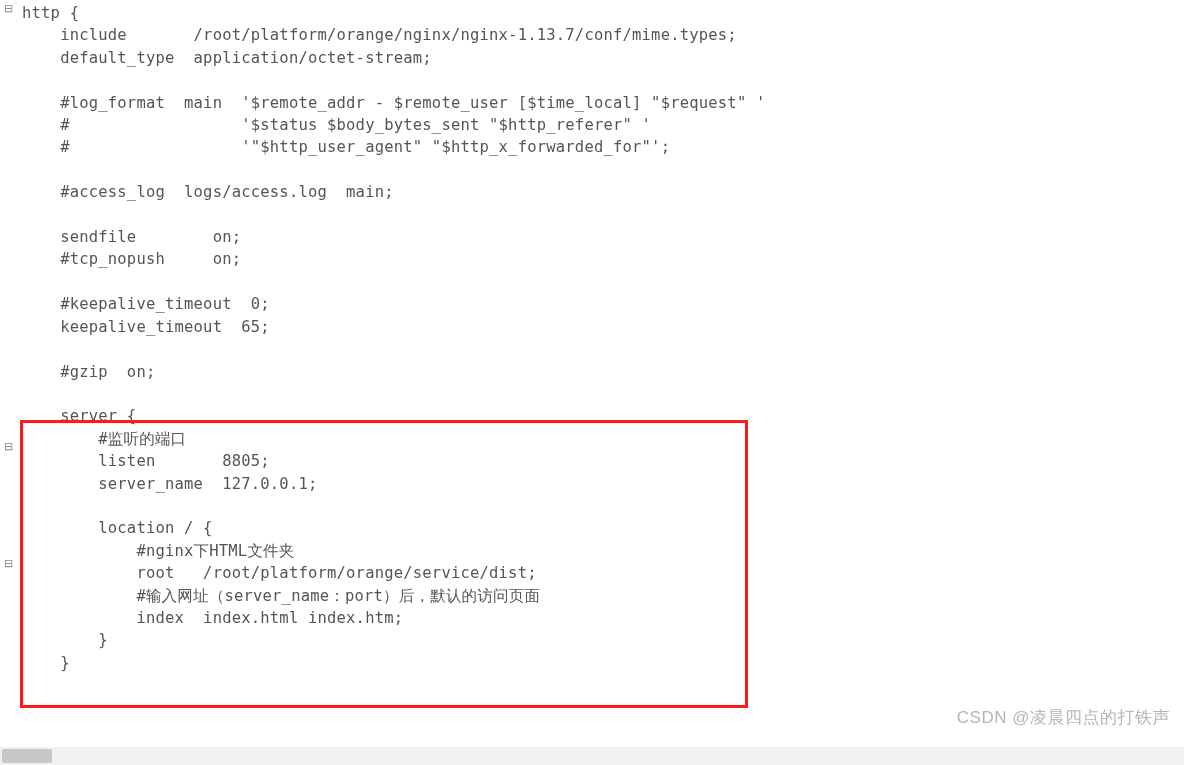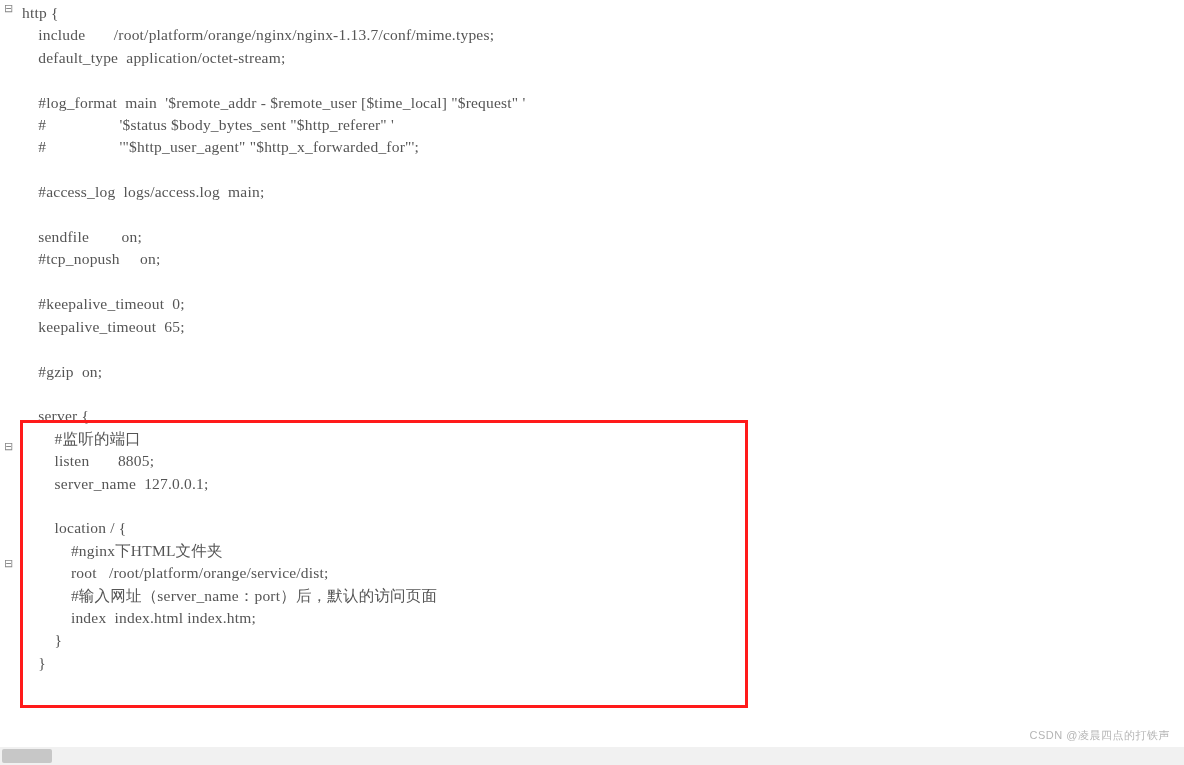--- a/index.html
+++ b/index.html
@@ -14,41 +14,41 @@
     .gutter {
       position:absolute; left:0; top:0; width:20px; height:740px;
       background:#fff;
     }
     .gutter .mark {
       position:absolute; left:4px;
       font-family:Arial,sans-serif; font-size:11px; color:#888;
     }
     .code {
       position:absolute; left:22px; top:2px; right:4px; bottom:26px;
-      white-space:pre; line-height:22.4px;font-family:Liberation Serif, serif;
+      white-space:pre; line-height:22.4px;
     }
     .highlight-box {
       position:absolute;
       left:20px; top:420px;
       width:728px; height:288px;
       border:3px solid #ff1a1a;
       pointer-events:none;
     }
     .scroll-h {
       position:absolute; left:0; right:0; bottom:0; height:18px;
       background:#f1f1f1;
     }
     .scroll-thumb {
       position:absolute; left:2px; top:2px; width:50px; height:14px;
       background:#c7c7c7; border-radius:2px;
     }
     .watermark {
-      position:absolute; right:14px; bottom:22px;
+      position:absolute; right:14px; bottom:36px;
       font-family:Arial,"Microsoft YaHei",sans-serif;
-      font-size:11px; color:rgba(130,130,130,0.6);
+      font-size:17px; color:rgba(130,130,130,0.6);
       letter-spacing:0.5px;
     }
   </style>
 </head>
 <body>
 
 <div class="gutter" id="gutter">
     <span class="mark" style="top: 2px;">⊟</span>
     <span class="mark" style="top: 440px;">⊟</span>
     <span class="mark" style="top: 557px;">⊟</span>

